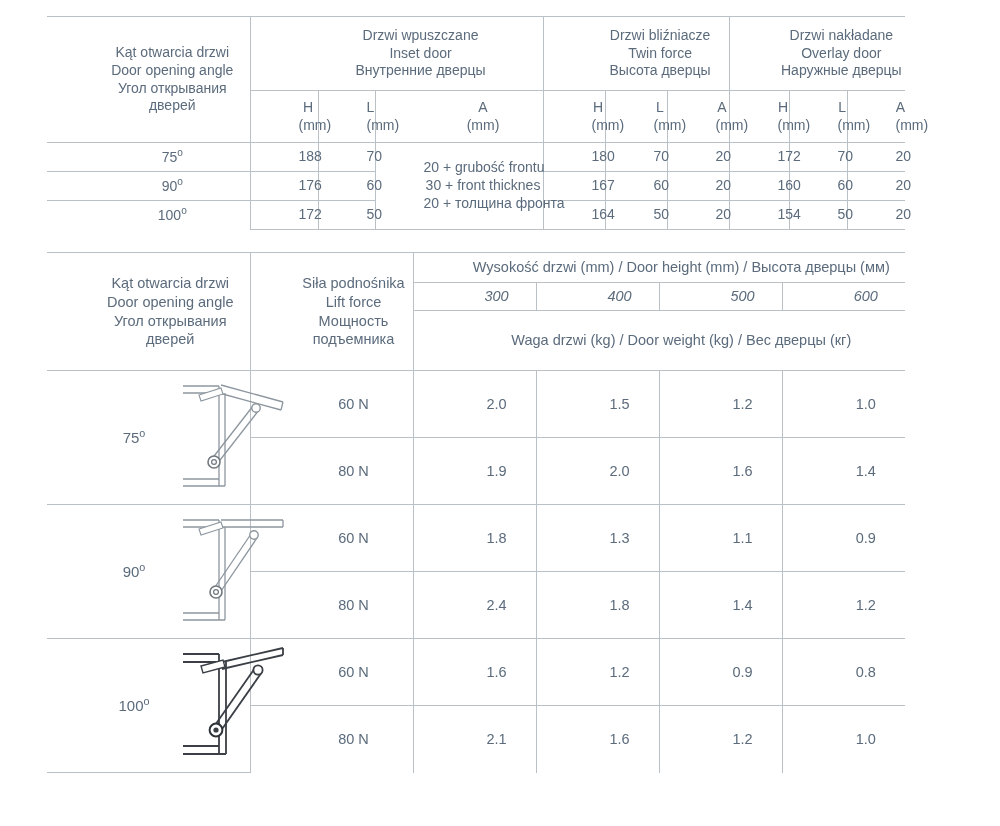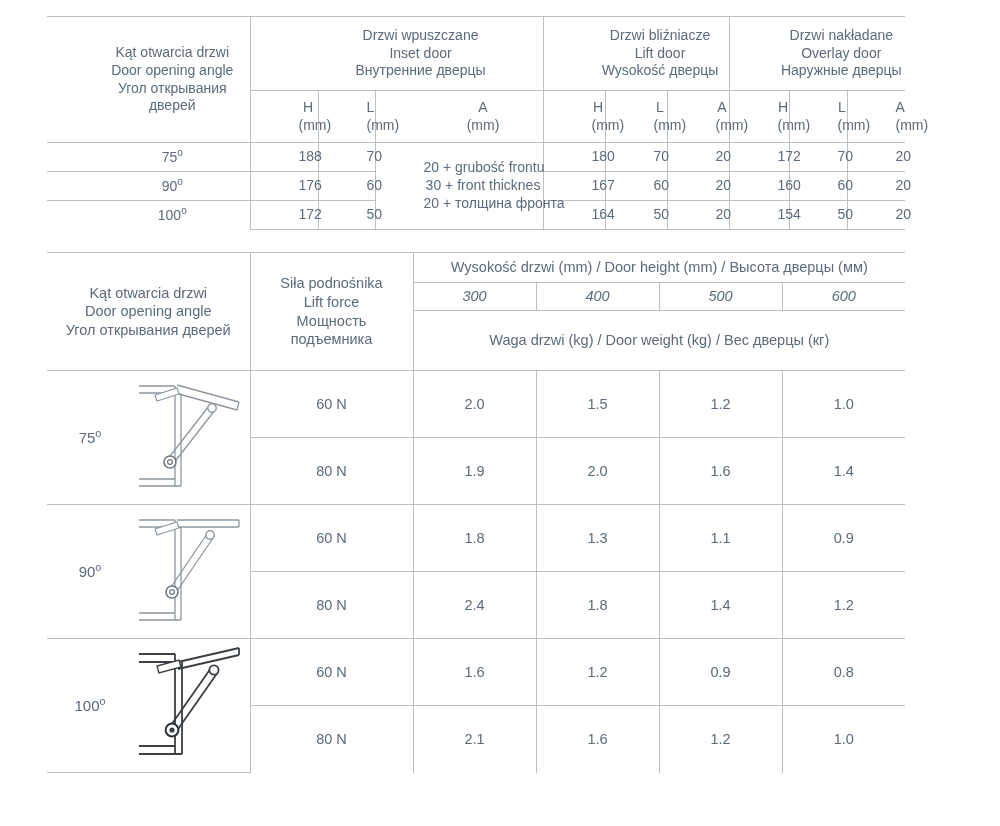--- a/index.html
+++ b/index.html
@@ -48,21 +48,21 @@
   .t1-subhead     { font-size: 15px; line-height: 1.3; }
   .t1-angle       { font-size: 15px; }
   .t1-merged      { font-size: 14.5px; line-height: 1.45; white-space: nowrap; }
 
   
   #table2 {
     left: 47px;
     top: 252px;
     width: 858px;
   }
-  #table2 td { font-size: 14.5px; }
+  #table2 td { font-size: 14.5px; padding-left: 44px; }
   .t2-corner    { font-size: 15px; line-height: 1.45; }
   .t2-force-hd  { font-size: 15px; line-height: 1.45; }
   .t2-spanhead  { font-size: 15px; }
   .t2-heights   { font-size: 14.5px; font-style: italic; }
   .t2-weighthd  { font-size: 15px; }
   .t2-angle     { font-size: 15px; }
   .t2-force     { font-size: 14.5px; margin-left: 32px; }
   .t2-val       { font-size: 14.5px; }
 
   .diagram-cell { padding: 0; }
@@ -104,22 +104,22 @@
         <div>Door opening angle</div>
         <div>Угол  открывания дверей</div>
       </td>
       <td class="t1-grouphead" colspan="3">
         <div>Drzwi wpuszczane</div>
         <div>Inset door</div>
         <div>Внутренние дверцы</div>
       </td>
       <td class="t1-grouphead" colspan="3">
         <div>Drzwi bliźniacze</div>
-        <div>Lift door</div>
-        <div>Wysokość дверцы</div>
+        <div>Twin force</div>
+        <div>Высота дверцы</div>
       </td>
       <td class="t1-grouphead no-right" colspan="3">
         <div>Drzwi nakładane</div>
         <div>Overlay door</div>
         <div>Наружные дверцы</div>
       </td>
     </tr>
     <tr style="height:52px">
       <td class="t1-subhead">
         <div>H</div>

